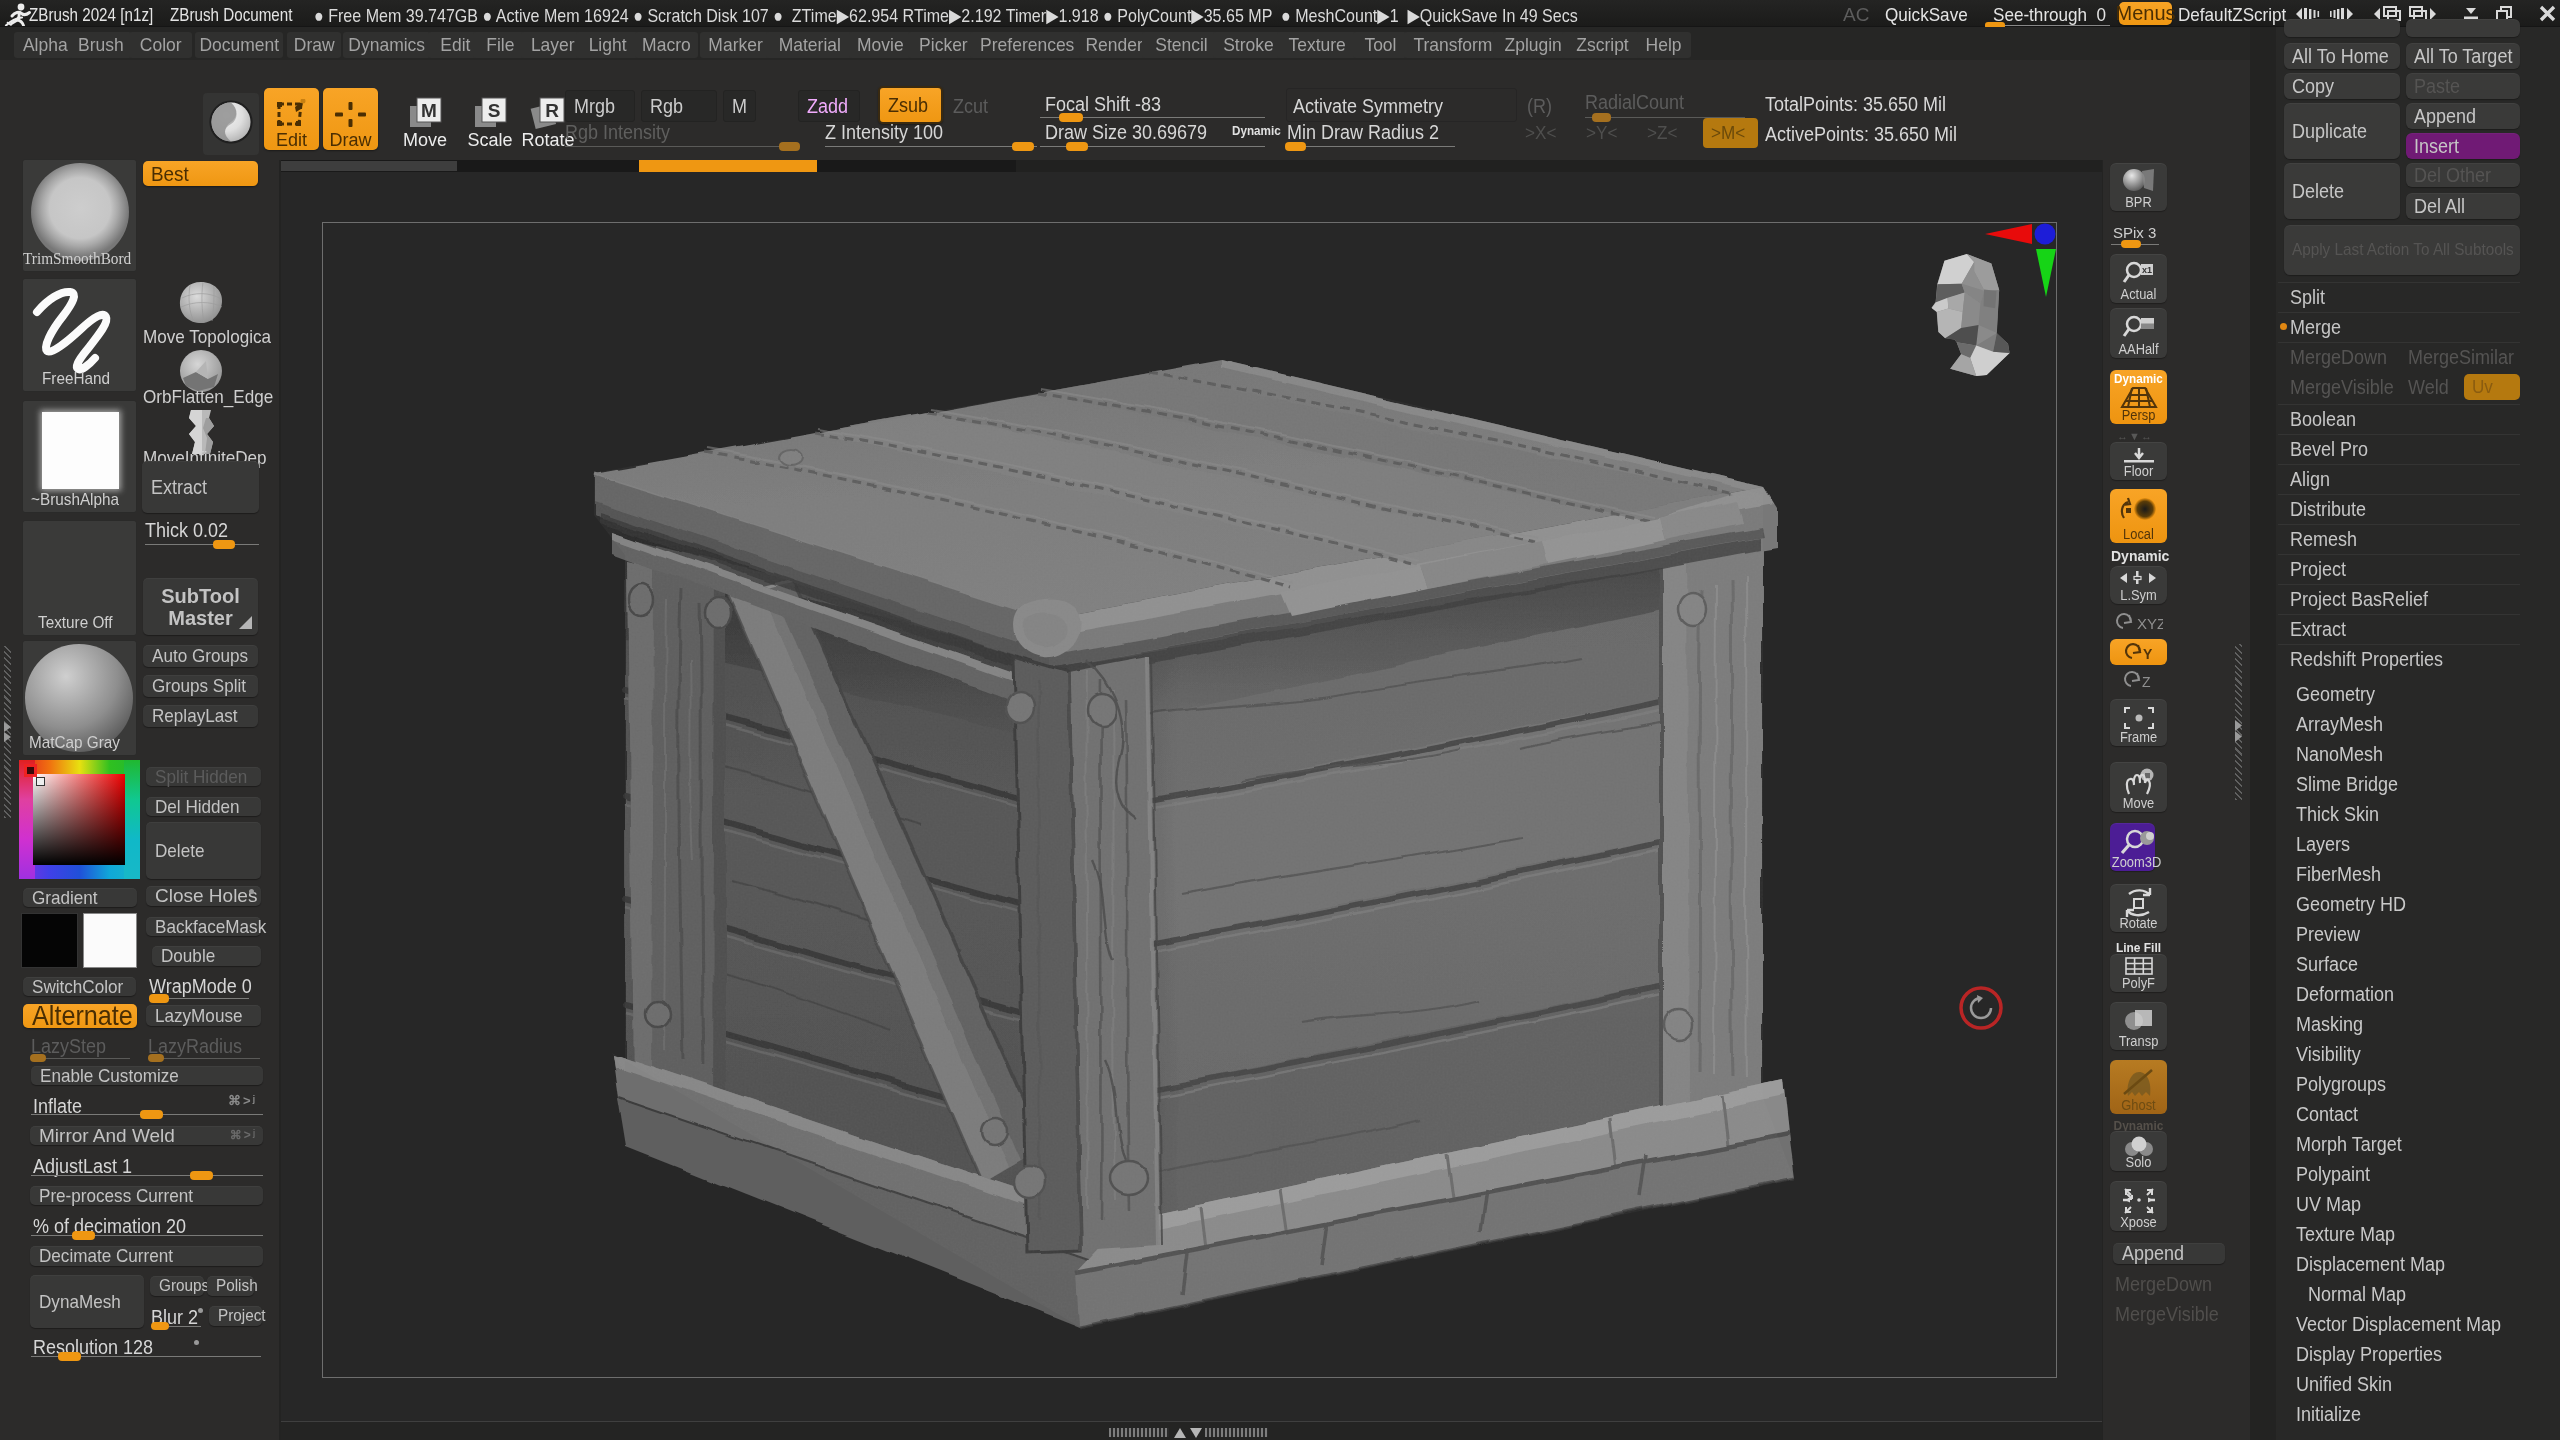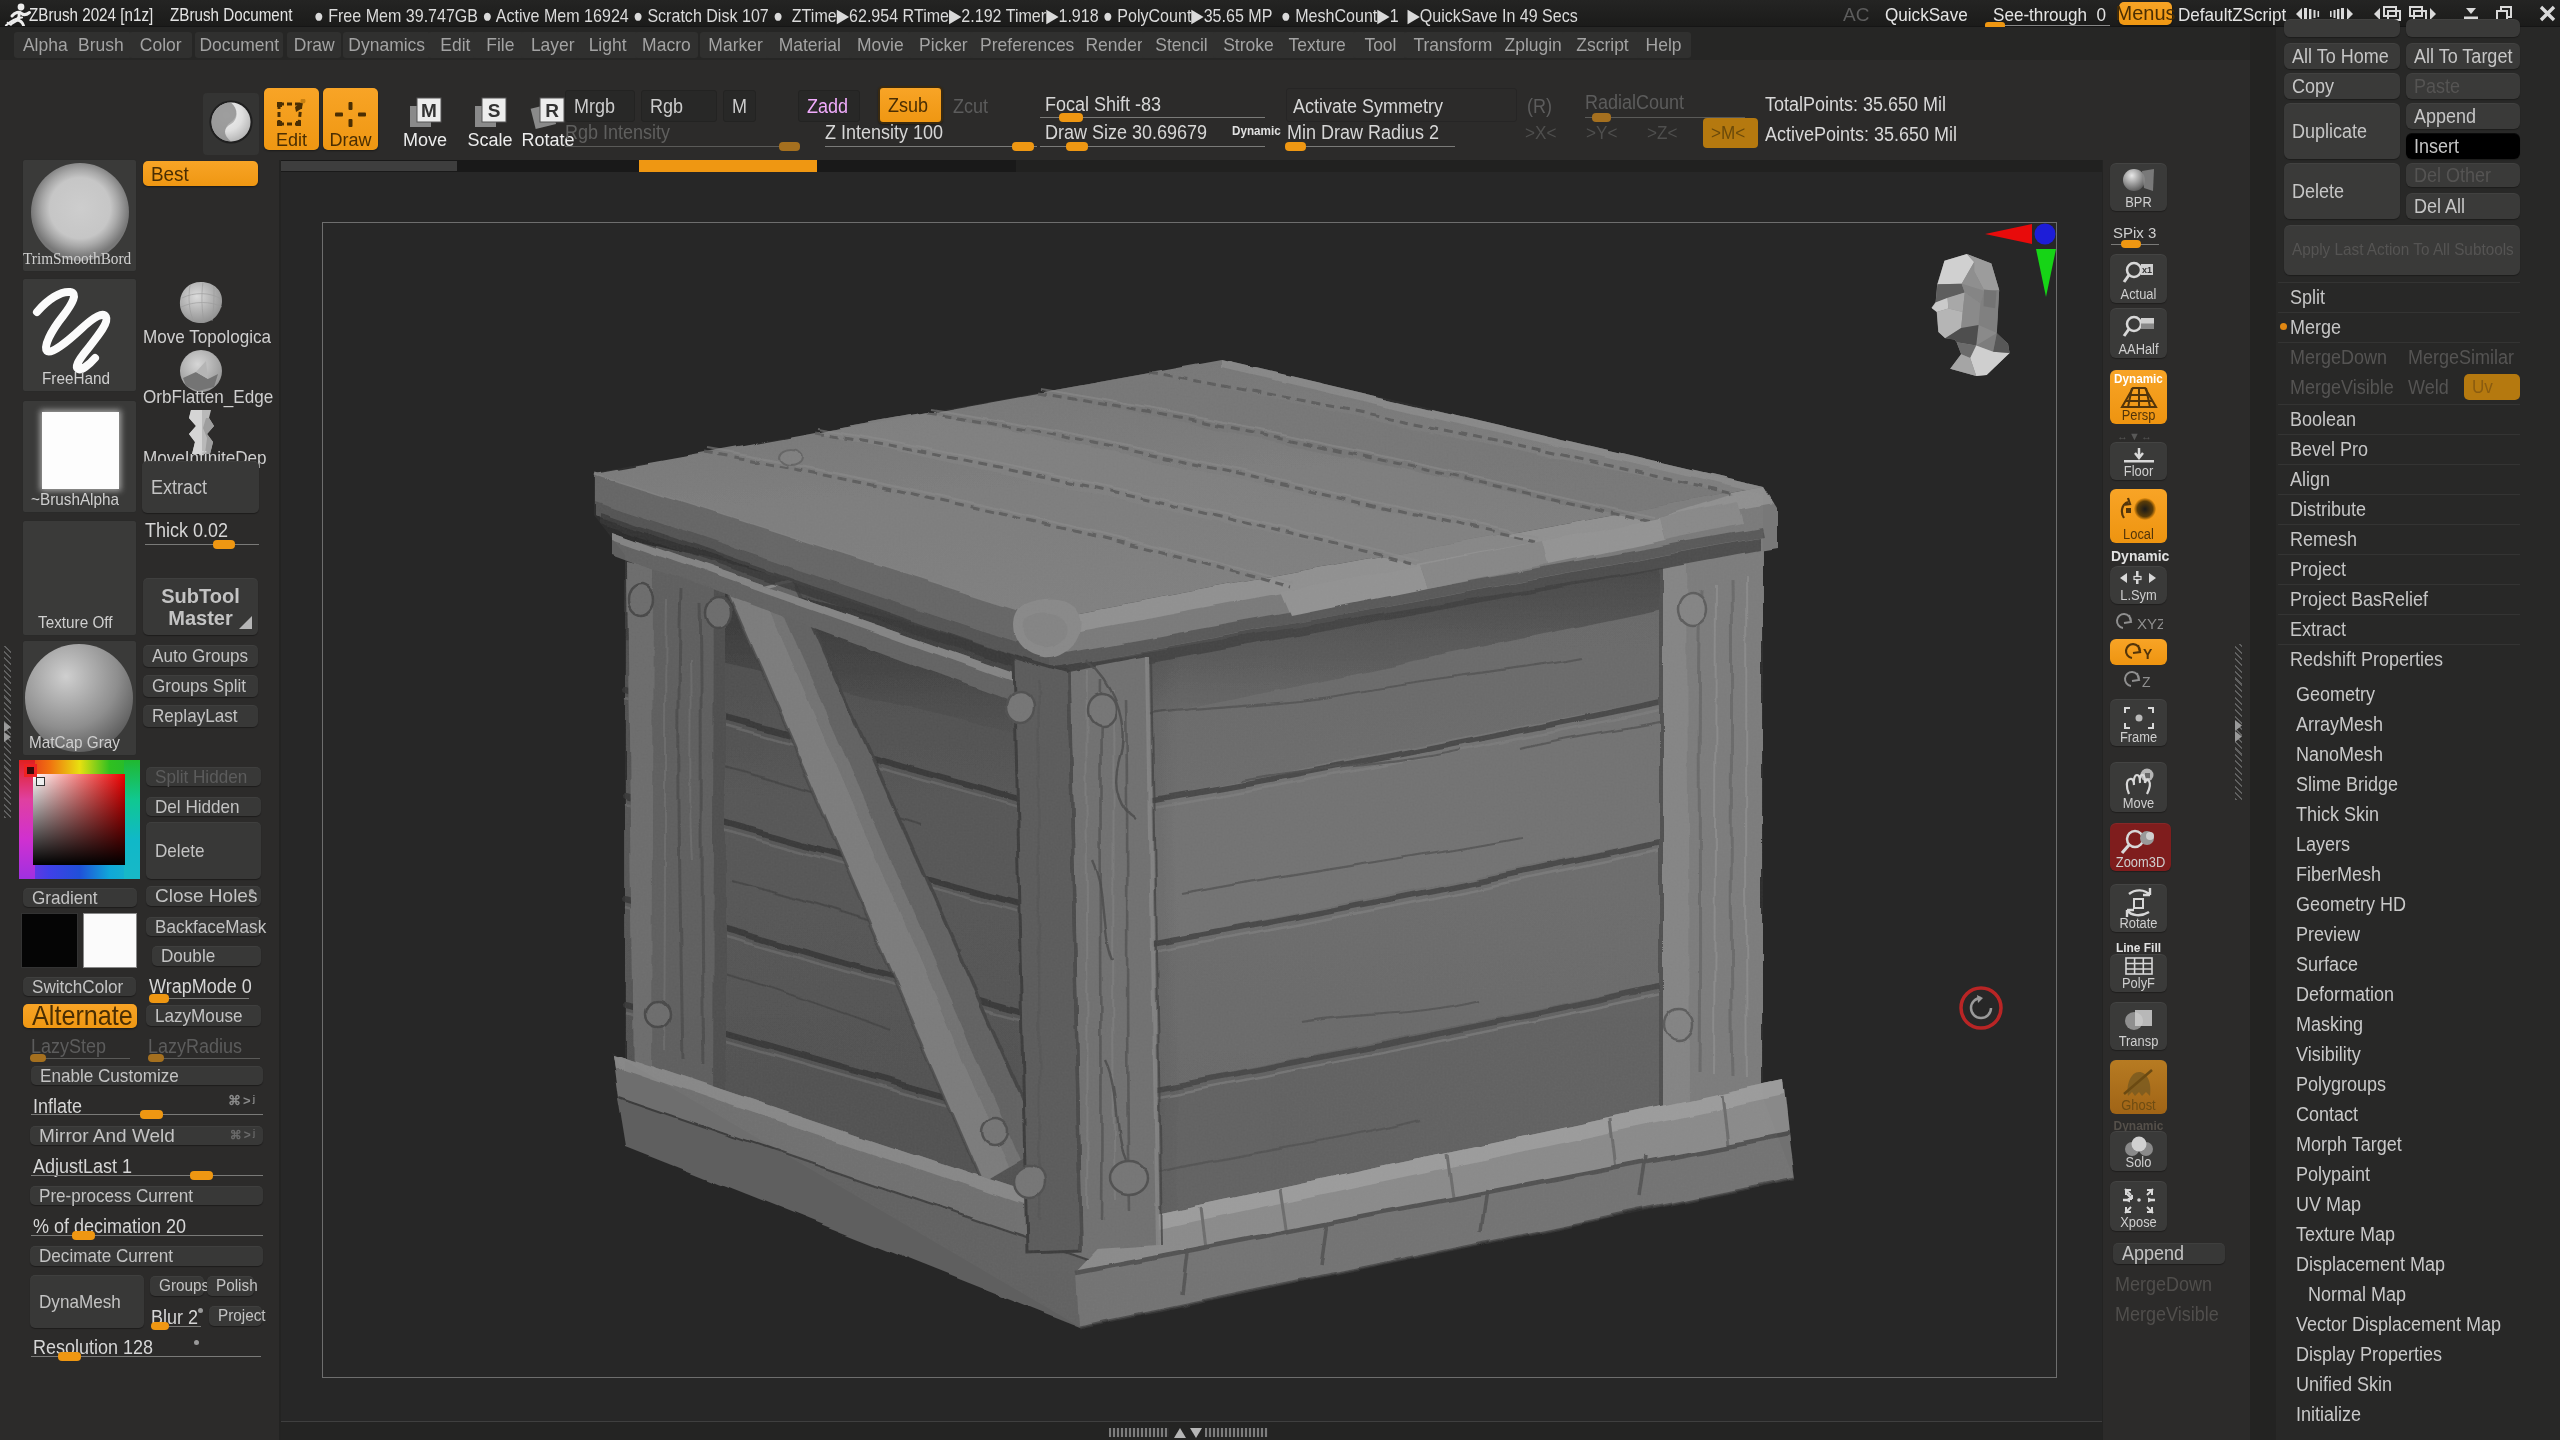--- a/index.html
+++ b/index.html
@@ -850,21 +850,21 @@
         <div style="position:absolute;left:0;right:0;bottom:1px;text-align:center;color:#cfcfcf;font-size:14px;transform:scaleX(0.92);white-space:nowrap;">Frame</div>
       </div>
       <div class="abs" style="left:7px;top:602px;width:57px;height:50px;background:#3a3a39;border-radius:6px;box-shadow:inset 0 1px 0 rgba(255,255,255,0.05),0 1px 1px rgba(0,0,0,0.3);">
         <svg style="position:absolute;left:13px;top:5px;" width="34" height="28" viewBox="0 0 34 28">
 <circle cx="24" cy="8" r="6.5" fill="#b5b5b5"></circle>
           <rect x="22" y="6" width="5" height="5" fill="#666"></rect>
 <path d="M6 27 C3 20 3 13 7 12 C10 11 11 15 11 18 M11 18 C10 12 12 8 14 8 C17 8 17 13 17 16 M17 16 C16 10 18 7 20 8 C22 9 22 13 22 16 M22 16 C23 12 25 12 26 14 C28 17 26 23 24 27" stroke="#d8d8d8" stroke-width="2.2" fill="none"></path>
         </svg>
         <div style="position:absolute;left:0;right:0;bottom:1px;text-align:center;color:#cfcfcf;font-size:14px;transform:scaleX(0.92);white-space:nowrap;">Move</div>
       </div>
-      <div class="abs" style="left:7px;top:663px;width:61px;height:48px;background:#7f1d1d;border-radius:6px;box-shadow:inset 0 1px 0 rgba(255,255,255,0.05),0 1px 1px rgba(0,0,0,0.3);">
+      <div class="abs" style="left:7px;top:663px;width:45px;height:48px;background:#4c1d95;border-radius:6px;box-shadow:inset 0 1px 0 rgba(255,255,255,0.05),0 1px 1px rgba(0,0,0,0.3);">
         <svg style="position:absolute;left:10px;top:6px;" width="38" height="26" viewBox="0 0 38 26">
 <circle cx="15" cy="10" r="8" fill="none" stroke="#d8d8d8" stroke-width="2.5"></circle>
           <path d="M9 16 L2 24" stroke="#d8d8d8" stroke-width="3.2"></path>
 <circle cx="27" cy="9" r="7" fill="#9a9a9a"></circle>
           <circle cx="30" cy="7" r="4" fill="#cfcfcf"></circle>
         </svg>
         <div style="position:absolute;left:0;right:0;bottom:1px;text-align:center;color:#cfcfcf;font-size:14px;transform:scaleX(0.92);white-space:nowrap;">Zoom3D</div>
       </div>
       <div class="abs" style="left:7px;top:724px;width:57px;height:48px;background:#3a3a39;border-radius:6px;box-shadow:inset 0 1px 0 rgba(255,255,255,0.05),0 1px 1px rgba(0,0,0,0.3);">
         <svg style="position:absolute;left:11px;top:4px;" width="36" height="30" viewBox="0 0 36 30">
@@ -955,21 +955,21 @@
       </div>
       <div class="abs" style="left:156px;top:46px;width:114px;height:26px;background:#3a3a39;border-radius:6px;box-shadow:inset 0 1px 0 rgba(255,255,255,0.04),0 1px 1px rgba(0,0,0,0.3);color:#555453;font-size:20px;display:flex;align-items:center;padding-left:8px;">
         <span class="cx">Paste</span>
       </div>
       <div class="abs" style="left:34px;top:76px;width:116px;height:56px;background:#3a3a39;border-radius:6px;box-shadow:inset 0 1px 0 rgba(255,255,255,0.04),0 1px 1px rgba(0,0,0,0.3);color:#c6c6c6;font-size:20px;display:flex;align-items:center;padding-left:8px;">
         <span class="cx">Duplicate</span>
       </div>
       <div class="abs" style="left:156px;top:76px;width:114px;height:26px;background:#3a3a39;border-radius:6px;box-shadow:inset 0 1px 0 rgba(255,255,255,0.04),0 1px 1px rgba(0,0,0,0.3);color:#c6c6c6;font-size:20px;display:flex;align-items:center;padding-left:8px;">
         <span class="cx">Append</span>
       </div>
-      <div class="abs" style="left:156px;top:106px;width:114px;height:26px;background:#000000;border-radius:6px;box-shadow:inset 0 1px 0 rgba(255,255,255,0.04),0 1px 1px rgba(0,0,0,0.3);color:#c6c6c6;font-size:20px;display:flex;align-items:center;padding-left:8px;">
+      <div class="abs" style="left:156px;top:106px;width:114px;height:26px;background:#701a75;border-radius:6px;box-shadow:inset 0 1px 0 rgba(255,255,255,0.04),0 1px 1px rgba(0,0,0,0.3);color:#c6c6c6;font-size:20px;display:flex;align-items:center;padding-left:8px;">
         <span class="cx">Insert</span>
       </div>
       <div class="abs" style="left:34px;top:136px;width:116px;height:56px;background:#3a3a39;border-radius:6px;box-shadow:inset 0 1px 0 rgba(255,255,255,0.04),0 1px 1px rgba(0,0,0,0.3);color:#c6c6c6;font-size:20px;display:flex;align-items:center;padding-left:8px;">
         <span class="cx">Delete</span>
       </div>
       <div class="abs" style="left:156px;top:136px;width:114px;height:24px;background:#3a3a39;border-radius:6px;box-shadow:inset 0 1px 0 rgba(255,255,255,0.04),0 1px 1px rgba(0,0,0,0.3);color:#555453;font-size:20px;display:flex;align-items:center;padding-left:8px;">
         <span class="cx">Del Other</span>
       </div>
       <div class="abs" style="left:156px;top:166px;width:114px;height:26px;background:#3a3a39;border-radius:6px;box-shadow:inset 0 1px 0 rgba(255,255,255,0.04),0 1px 1px rgba(0,0,0,0.3);color:#c6c6c6;font-size:20px;display:flex;align-items:center;padding-left:8px;">
         <span class="cx">Del All</span>

